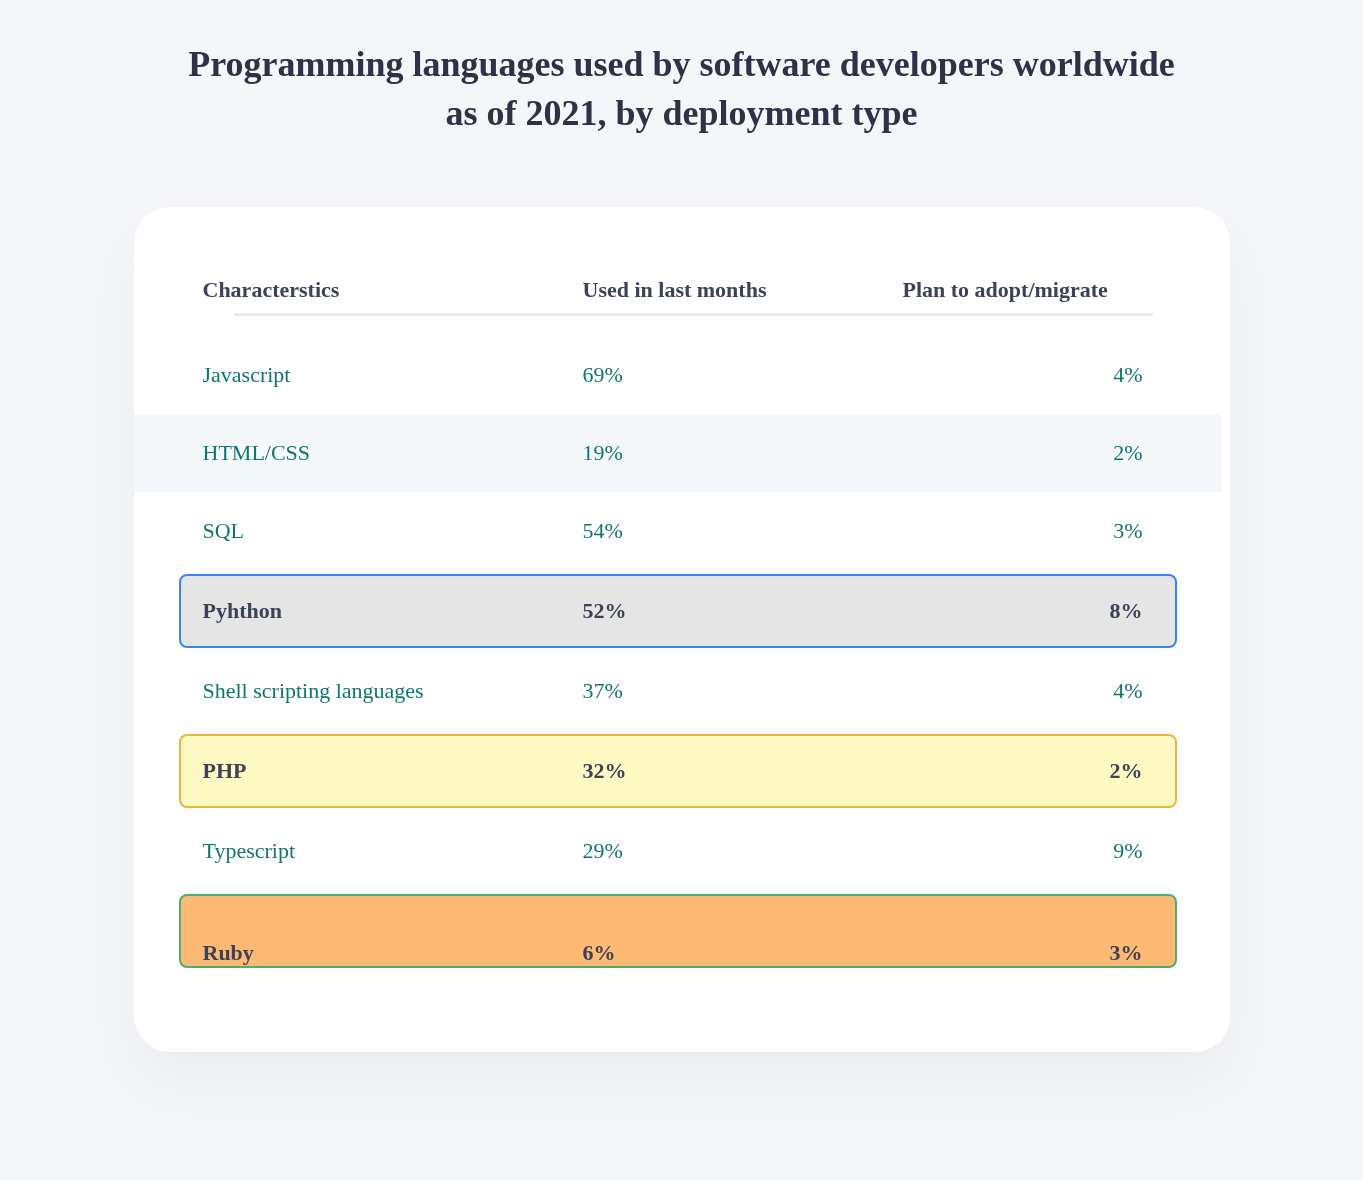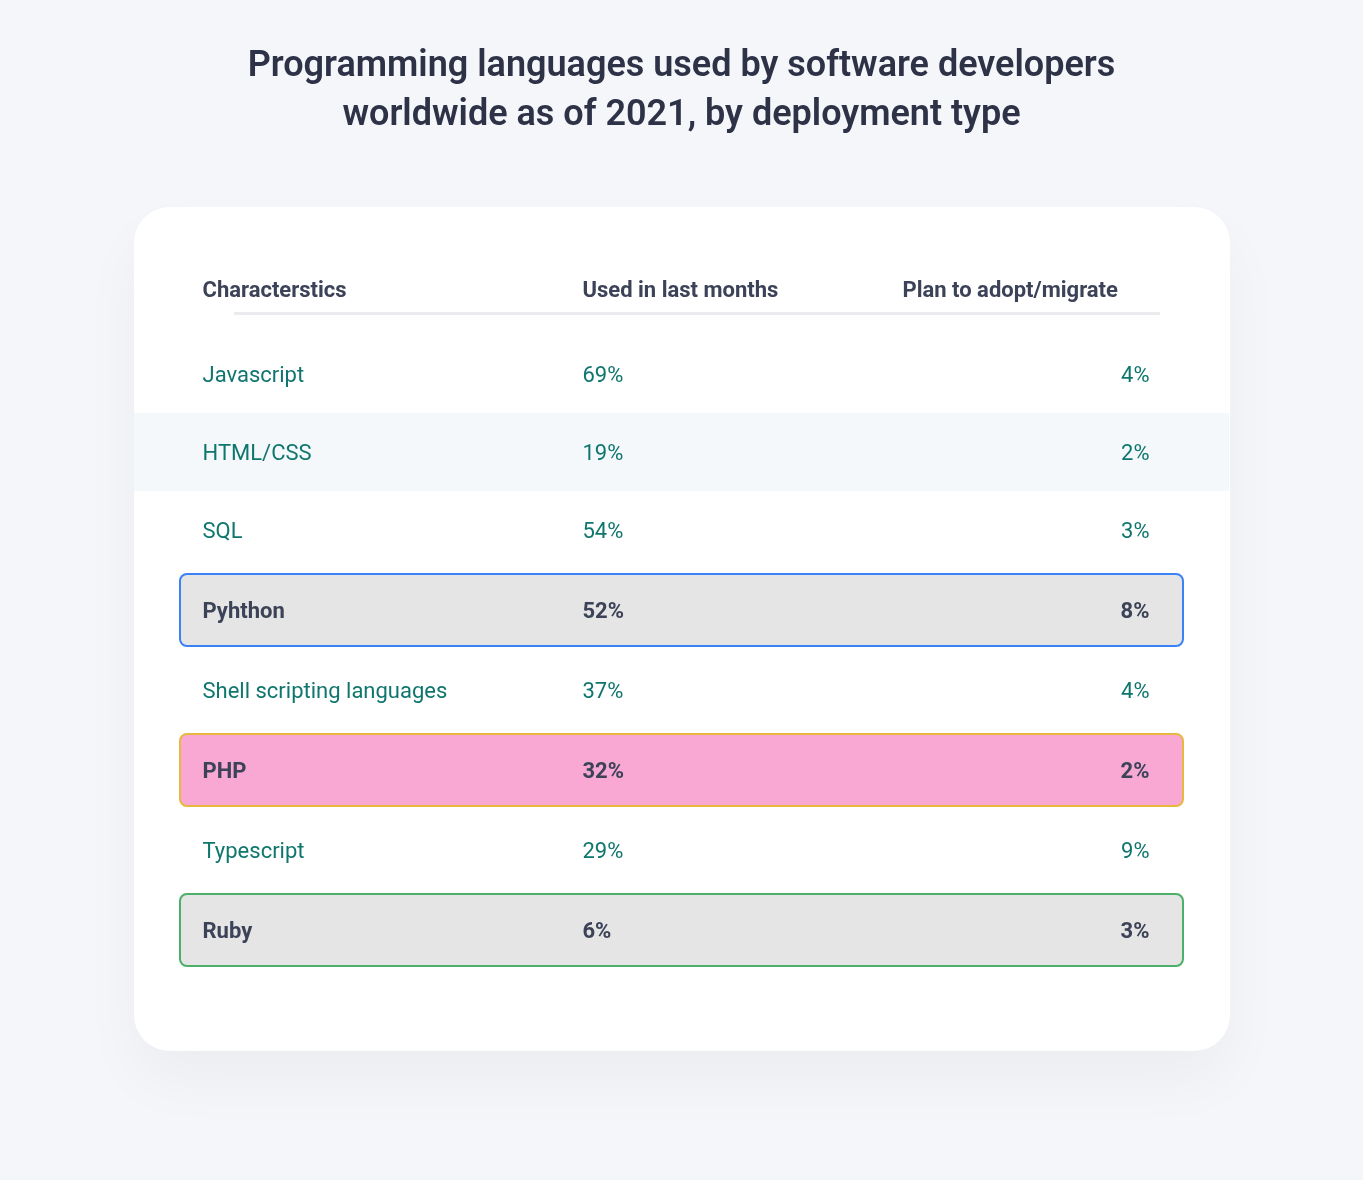--- a/index.html
+++ b/index.html
@@ -1,18 +1,19 @@
 <!DOCTYPE html>
 <html><head>
   <meta charset="utf-8">
   <style>
     * {
       margin: 0;
       padding: 0;
       box-sizing: border-box;
+      font-family: Liberation Serif, serif;
     }
     body {
       font-family: -apple-system, BlinkMacSystemFont, 'Segoe UI', Roboto, 'Open Sans', sans-serif;
       background-color: #f4f6f9;
       width: 1363px;
       height: 1180px;
       padding: 40px 0 60px 0;
     }
     .title {
       text-align: center;
@@ -21,21 +22,21 @@
       font-weight: 600;
       line-height: 1.35;
       max-width: 1000px;
       margin: 0 auto 70px auto;
     }
     .card {
       background: #ffffff;
       border-radius: 36px;
       width: 1096px;
       margin: 0 auto;
-      padding: 70px 1px 80px 0;
+      padding: 70px 8px 80px 0;
       box-shadow: 0 30px 60px rgba(0,0,0,0.04);
     }
     .table {
       width: 100%;
     }
     .header-row {
       display: flex;
       align-items: center;
       padding: 0 69px;
       margin-bottom: 10px;
@@ -70,22 +71,22 @@
     .data-row.highlight {
       border: 2px solid;
       border-radius: 8px;
       margin: 4px 45px;
       padding: 0 22px;
       height: 74px;
       color: #3c4257;
       font-weight: 700;
     }
     .data-row.highlight.blue { border-color: #3b82f6; background: #e5e5e5; }
-    .data-row.highlight.yellow { border-color: #e6b83f; background: #f9a8d4; }
-    .data-row.highlight.green { border-color: #4caf6a; background: #e5e5e5; }
+    .data-row.highlight.yellow { border-color: #e6b83f; background: #fef9c3; }
+    .data-row.highlight.green { border-color: #4caf6a; background: #fdba74; align-items: flex-end; }
   </style>
 </head>
 <body>
 
 <h1 class="title">Programming languages used by software developers worldwide as of 2021, by deployment type</h1>
 
 <div class="card">
   <div class="table">
     <div class="header-row">
       <div class="header-cell col1">Characterstics</div>

